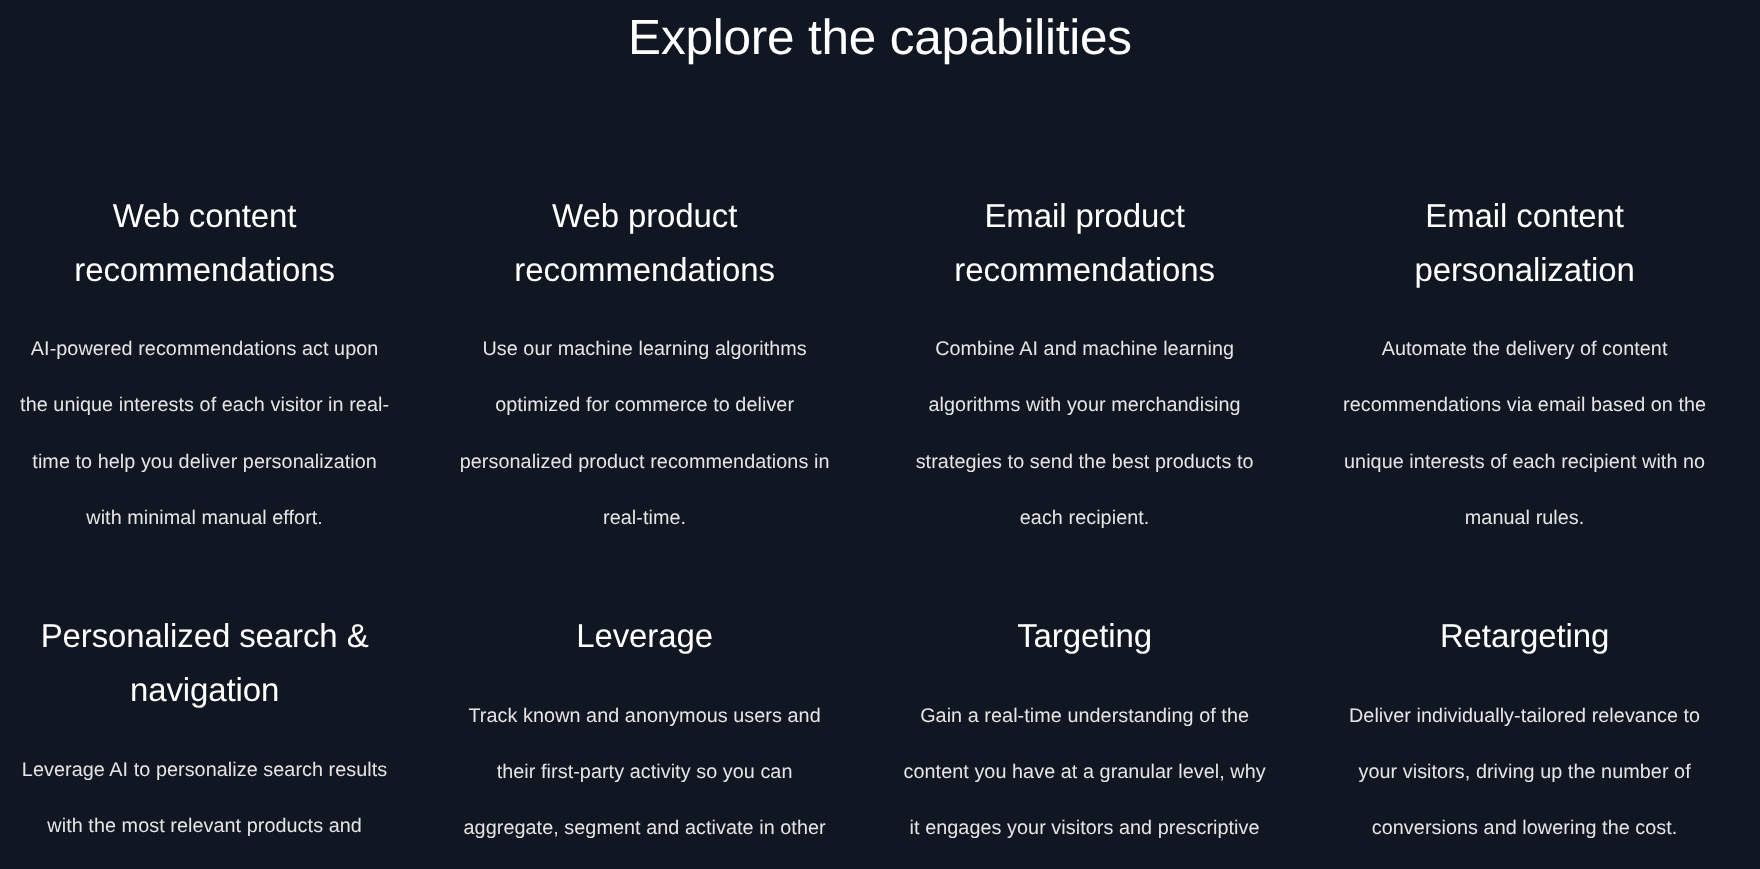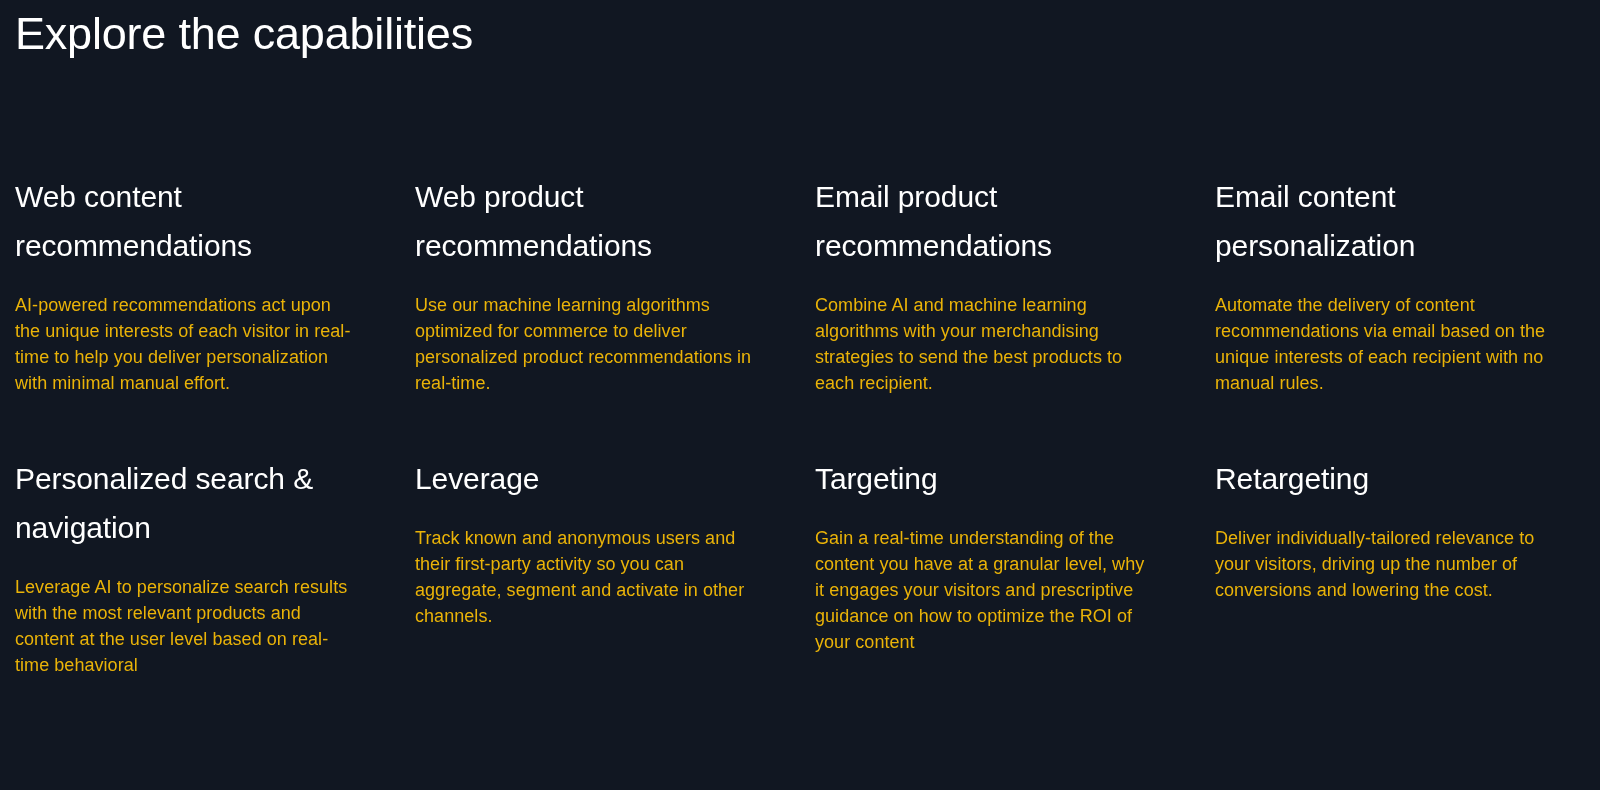--- a/index.html
+++ b/index.html
@@ -15,20 +15,21 @@
     -webkit-font-smoothing: antialiased;
   }
   .page {
     position: relative;
     width: 1600px;
     height: 790px;
     background: #111722;
     box-sizing: border-box;
     padding: 0 15px;
     overflow: hidden;
+    text-align: center;
   }
   .page-title {
     margin: 0;
     padding-top: 4px;
     font-size: 45px;
     line-height: 60px;
     font-weight: 400;
     letter-spacing: -0.2px;
     color: #ffffff;
     white-space: nowrap;
@@ -51,23 +52,23 @@
     margin: 0 0 22px 0;
     font-size: 30px;
     line-height: 49px;
     font-weight: 400;
     letter-spacing: -0.1px;
     color: #ffffff;
   }
   .card-desc {
     margin: 0;
     font-size: 18px;
-    line-height: 26px;
+    line-height: 51px;
     font-weight: 400;
-    color: #eab308;
+    color: #e5e5e5;
     letter-spacing: 0.05px;
   }
 </style>
 </head>
 <body>
 
 <div class="page">
 
   <h1 class="page-title">Explore the capabilities</h1>
 

